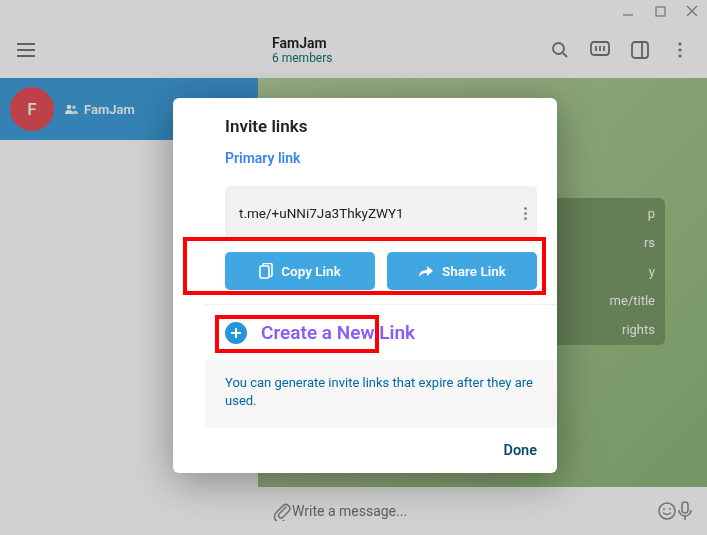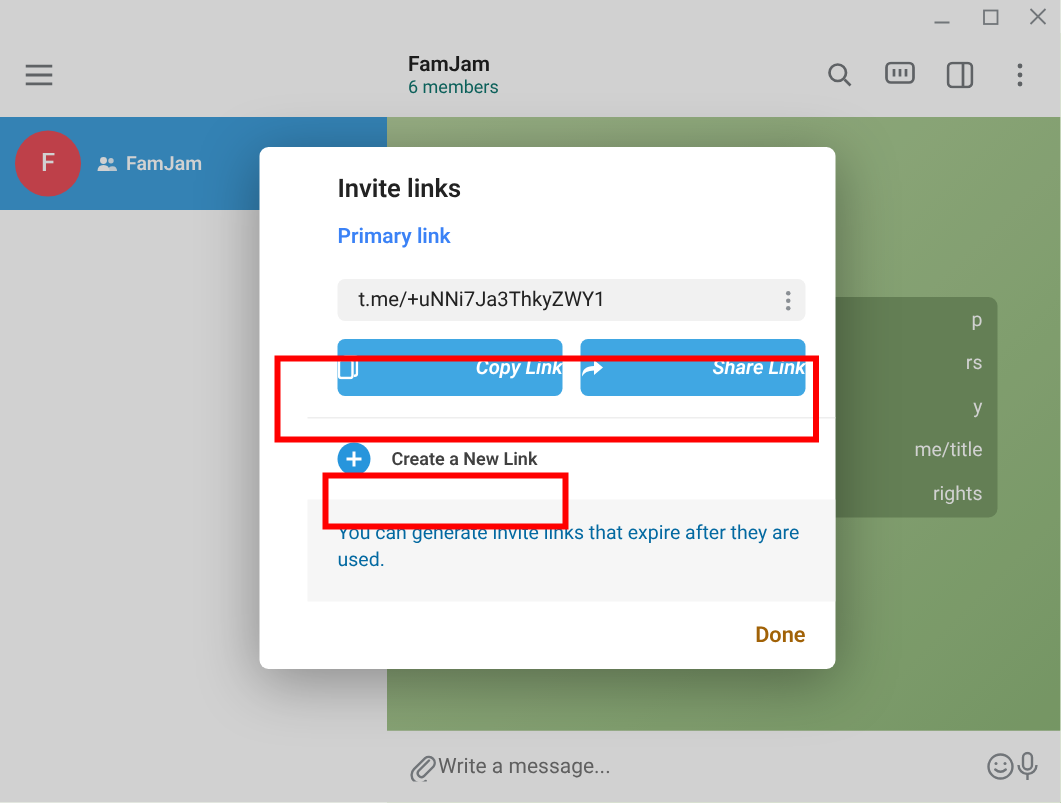--- a/index.html
+++ b/index.html
@@ -30,34 +30,34 @@
   .chat-body { flex: 1; position: relative; background: linear-gradient(135deg, #b8d4a0, #8fb77a); }
   .panel-frag { position: absolute; right: 42px; top: 120px; width: 140px; background: #7a9c68; border-radius: 6px; color: #fff; font-size: 13px; padding: 8px 10px; display: flex; flex-direction: column; gap: 14px; }
   .panel-frag div { text-align: right; }
   .composer { height: 48px; background: #fff; display: flex; align-items: center; padding: 0 14px; color: #8a8f94; }
   .composer input { flex: 1; border: none; outline: none; font-size: 14px; color: #555; }
   
   .modal { position: absolute; left: 173px; top: 98px; width: 384px; background: #fff; border-radius: 6px; box-shadow: 0 8px 40px rgba(0,0,0,0.35); z-index: 100; overflow: hidden; padding-left: 32px; }
   .modal-section { padding: 18px 20px 14px 20px; }
   .modal-title { font-size: 17px; font-weight: 600; color: #222; margin-bottom: 14px; }
   .primary-label { font-size: 14px; font-weight: 600; color: #3b82f6; margin-bottom: 20px; }
-  .link-box { background: #f1f1f1; border-radius: 5px; height: 28px; display: flex; align-items: center; padding: 0 10px 0 14px; font-size: 13.5px; color: #222; }
+  .link-box { background: #f1f1f1; border-radius: 5px; height: 54px; display: flex; align-items: center; padding: 0 10px 0 14px; font-size: 13.5px; color: #222; }
   .link-box .more { margin-left: auto; color: #8a8f94; font-size: 18px; line-height: 4px; letter-spacing: 0; display:flex; flex-direction:column; gap:2px; }
   .link-box .more span{ width:3px; height:3px; background:#8a8f94; border-radius:50%; }
   .btn-row { display: flex; gap: 12px; margin-top: 12px; }
-  .action-btn { flex: 1; height: 38px; background: #40a7e3; color: #fff; border: none; border-radius: 5px; font-size: 13.5px; font-weight: 600; display: flex; align-items: center; justify-content: space-between; gap: 8px; cursor: pointer; font-style: italic; }
+  .action-btn { flex: 1; height: 38px; background: #40a7e3; color: #fff; border: none; border-radius: 5px; font-size: 13.5px; font-weight: 600; display: flex; align-items: center; justify-content: center; gap: 8px; cursor: pointer; }
   .highlight-red { position: absolute; border: 4px solid #ff0000; z-index: 110; pointer-events: none; }
   .hl-1 { left: 183px; top: 237px; width: 363px; height: 58px; }
   .hl-2 { left: 215px; top: 315px; width: 164px; height: 38px; }
   .create-row { padding: 16px 20px; display: flex; align-items: center; gap: 14px; border-top: 1px solid #eee; }
   .plus-circle { width: 22px; height: 22px; border-radius: 50%; background: #2795dc; color: #fff; display: flex; align-items: center; justify-content: center; font-size: 14px; font-weight: bold; }
-  .create-label { font-size: 12px; font-weight: 600; color: #404040; }
+  .create-label { font-size: 19px; font-weight: 600; color: #8b5cf6; }
   .hint-row { padding: 14px 20px 18px 20px; background: #f6f6f6; font-size: 13px; color: #0369a1; line-height: 1.4; }
   .footer-row { padding: 14px 20px; display: flex; justify-content: flex-end; }
-  .done-btn { background: transparent; border: none; color: #a16207; font-size: 14.5px; font-weight: 600; cursor: pointer; }
+  .done-btn { background: transparent; border: none; color: #0c4a6e; font-size: 14.5px; font-weight: 600; cursor: pointer; }
   svg { display: block; }
 </style>
 </head>
 <body>
 
 <div class="window">
 
   <div class="titlebar">
     <div class="btn">
       <svg width="12" height="12" viewBox="0 0 12 12">

